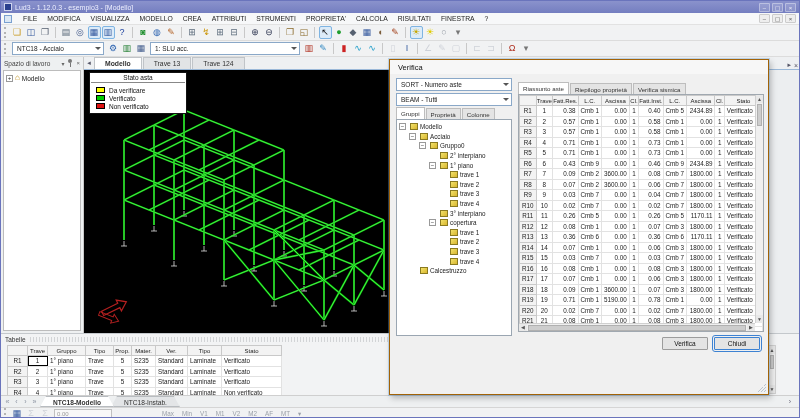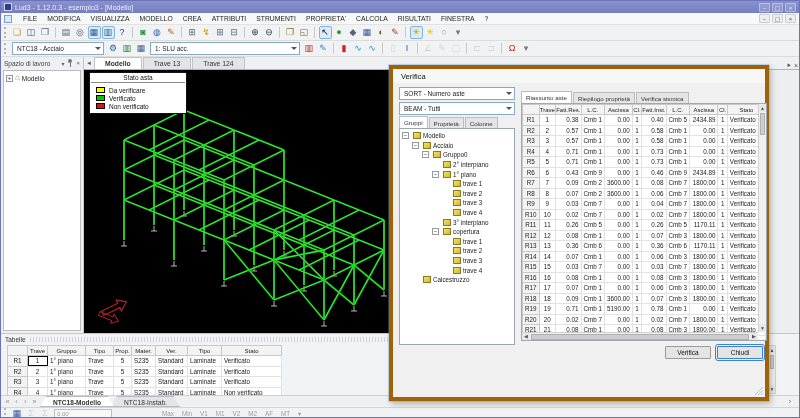--- a/index.html
+++ b/index.html
@@ -54,21 +54,21 @@
   .vt-btn{font-size:7px;color:#556;}
   
   .canvas{position:absolute;left:83px;top:69px;width:310px;height:263px;background:#000;}
   .canvas svg{position:absolute;left:0;top:0;}
   .legend{position:absolute;left:5px;top:2px;width:98px;background:#fff;border:1px solid #111;padding:1px 0 3px 0;}
   .lg-title{font-size:6.5px;text-align:center;color:#111;border-bottom:1px solid #888;padding-bottom:1px;margin:0 1px 3px 1px;}
   .lg-row{display:flex;align-items:center;padding:0 0 0 6px;height:8px;}
   .lg-swatch{width:9px;height:6px;border:1px solid #000;margin-right:4px;}
   .lg-label{font-size:6.5px;color:#111;}
   
-  .dialog{position:absolute;left:388px;top:64px;width:380px;height:336px;background:#f0f0f0;border:4px solid #a16207;box-shadow:0 0 0 1px rgba(106,162,216,.35),2px 3px 6px rgba(0,0,0,.25);z-index:50;}
+  .dialog{position:absolute;left:388px;top:58px;width:380px;height:336px;background:#f0f0f0;border:1px solid #a16207;box-shadow:0 0 0 1px rgba(106,162,216,.35),2px 3px 6px rgba(0,0,0,.25);z-index:50;}
   .dlg-title{height:14px;display:flex;align-items:center;padding:0 8px;font-size:7.5px;color:#111;background:#f7f7f7;}
   .dlg-combo{position:absolute;left:6px;width:116px;height:13px;display:flex;align-items:center;background:#fff;border:1px solid #8aa8c8;padding:0 2px 0 4px;}
   .dlg-combo .combo-txt{font-size:6.5px;color:#222;flex:1;white-space:nowrap;}
   .c1{top:18px;} .c2{top:33px;}
   .tabstrip{position:absolute;display:flex;align-items:flex-end;}
   .lt{left:6px;top:48px;height:11px;} .rt{left:128px;top:22px;height:12px;}
   .mtab{height:11px;line-height:11px;padding:0 4px;font-size:6.2px;color:#333;background:#e4e4e4;border:1px solid #bdbdbd;border-bottom:none;margin-right:1px;white-space:nowrap;}
   .mtab.active{background:#fff;height:12px;line-height:12px;}
   .dlg-tree{position:absolute;left:6px;top:59px;width:116px;height:217px;background:#fff;border:1px solid #9aa6b2;overflow:hidden;padding-top:2px;}
   .dlg-tree .tree-row{height:9.6px;}

